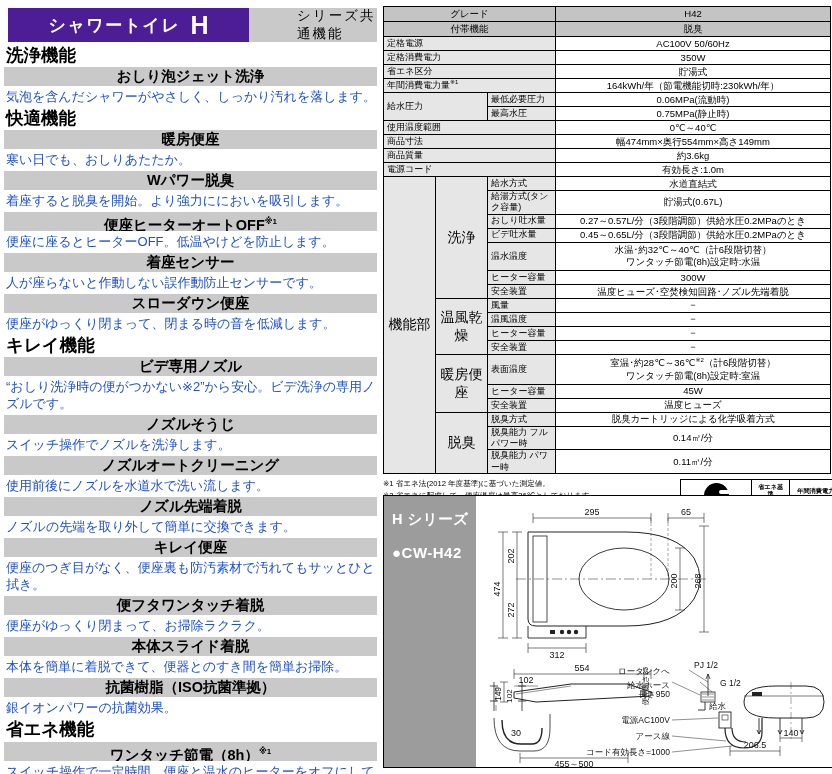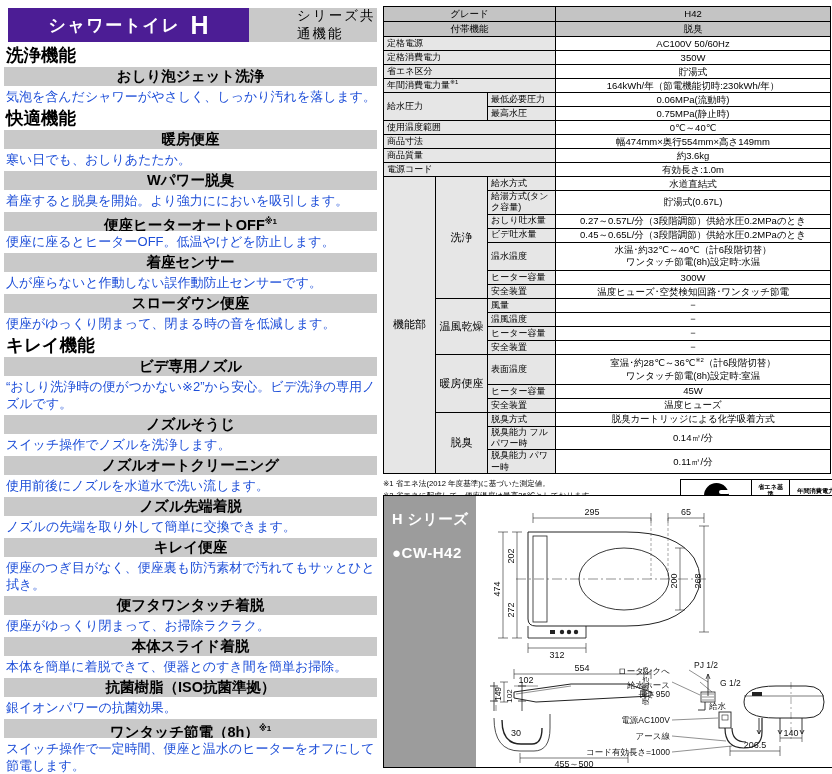--- a/index.html
+++ b/index.html
@@ -58,21 +58,21 @@
   table.spec td,table.spec th{
     border:1px solid #000;padding:0 3px;
     line-height:1.25;vertical-align:middle;
     font-weight:normal;
   }
   .hdr{
     background:#c4c4c4;text-align:center;font-weight:bold;font-size:9.5px;
     height:14px;
   }
   .lbl{background:#e6e6e6;font-size:9px;height:13px;}
-  .lbl-center{background:#e6e6e6;font-size:11px;text-align:center;}
+  .lbl-center{background:#e6e6e6;font-size:14px;text-align:center;}
   .val{text-align:center;background:#fff;font-size:9.5px;height:13px;}
   .val.two-line{line-height:1.35;padding:1px 3px;}
   .val sup, .lbl sup{font-size:6px;vertical-align:super;}
   .dash{text-align:center;font-size:10px;}
 
   
   .notes{
     position:relative;margin-top:4px;width:447px;height:62px;
   }
   .notes-text{
@@ -173,20 +173,21 @@
         <div class="feat-title">ノズル先端着脱</div>
         <div class="feat-desc">ノズルの先端を取り外して簡単に交換できます。</div>
         <div class="feat-title">キレイ便座</div>
         <div class="feat-desc">便座のつぎ目がなく、便座裏も防汚素材で汚れてもサッとひと拭き。</div>
         <div class="feat-title">便フタワンタッチ着脱</div>
         <div class="feat-desc">便座がゆっくり閉まって、お掃除ラクラク。</div>
         <div class="feat-title">本体スライド着脱</div>
         <div class="feat-desc">本体を簡単に着脱できて、便器とのすき間を簡単お掃除。</div>
         <div class="feat-title">抗菌樹脂（ISO抗菌準拠）</div>
         <div class="feat-desc">銀イオンパワーの抗菌効果。</div>
+        <div class="sec-head">省エネ機能</div>
         <div class="feat-title">ワンタッチ節電（8h）<sup>※1</sup></div>
         <div class="feat-desc">スイッチ操作で一定時間、便座と温水のヒーターをオフにして節電します。</div>
       </div>
   </div>
 
   <div class="right-col">
     <table class="spec">
       <colgroup>
         <col style="width:52px">
           <col style="width:52px">
@@ -264,21 +265,21 @@
           <tr>
             <td class="lbl">温水温度</td>
             <td class="val two-line">水温･約32℃～40℃（計6段階切替）<br>ワンタッチ節電(8h)設定時:水温</td>
           </tr>
           <tr>
             <td class="lbl">ヒーター容量</td>
             <td class="val">300W</td>
           </tr>
           <tr>
             <td class="lbl">安全装置</td>
-            <td class="val">温度ヒューズ･空焚検知回路･ワンタッチ節電</td>
+            <td class="val">温度ヒューズ･空焚検知回路･ノズル先端着脱</td>
           </tr>
           <tr>
             <td class="lbl-center" rowspan="4">温風乾燥</td>
             <td class="lbl">風量</td>
             <td class="val dash">－</td>
           </tr>
           <tr>
             <td class="lbl">温風温度</td>
             <td class="val dash">－</td>
           </tr>

